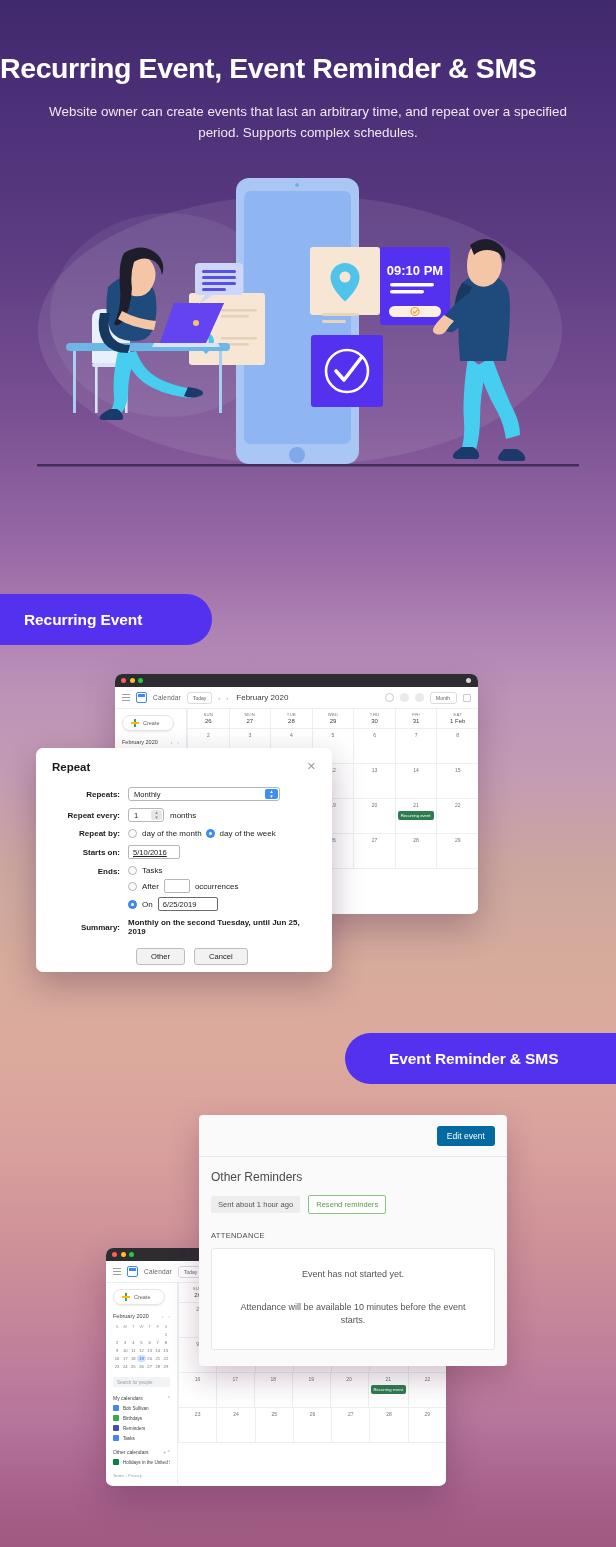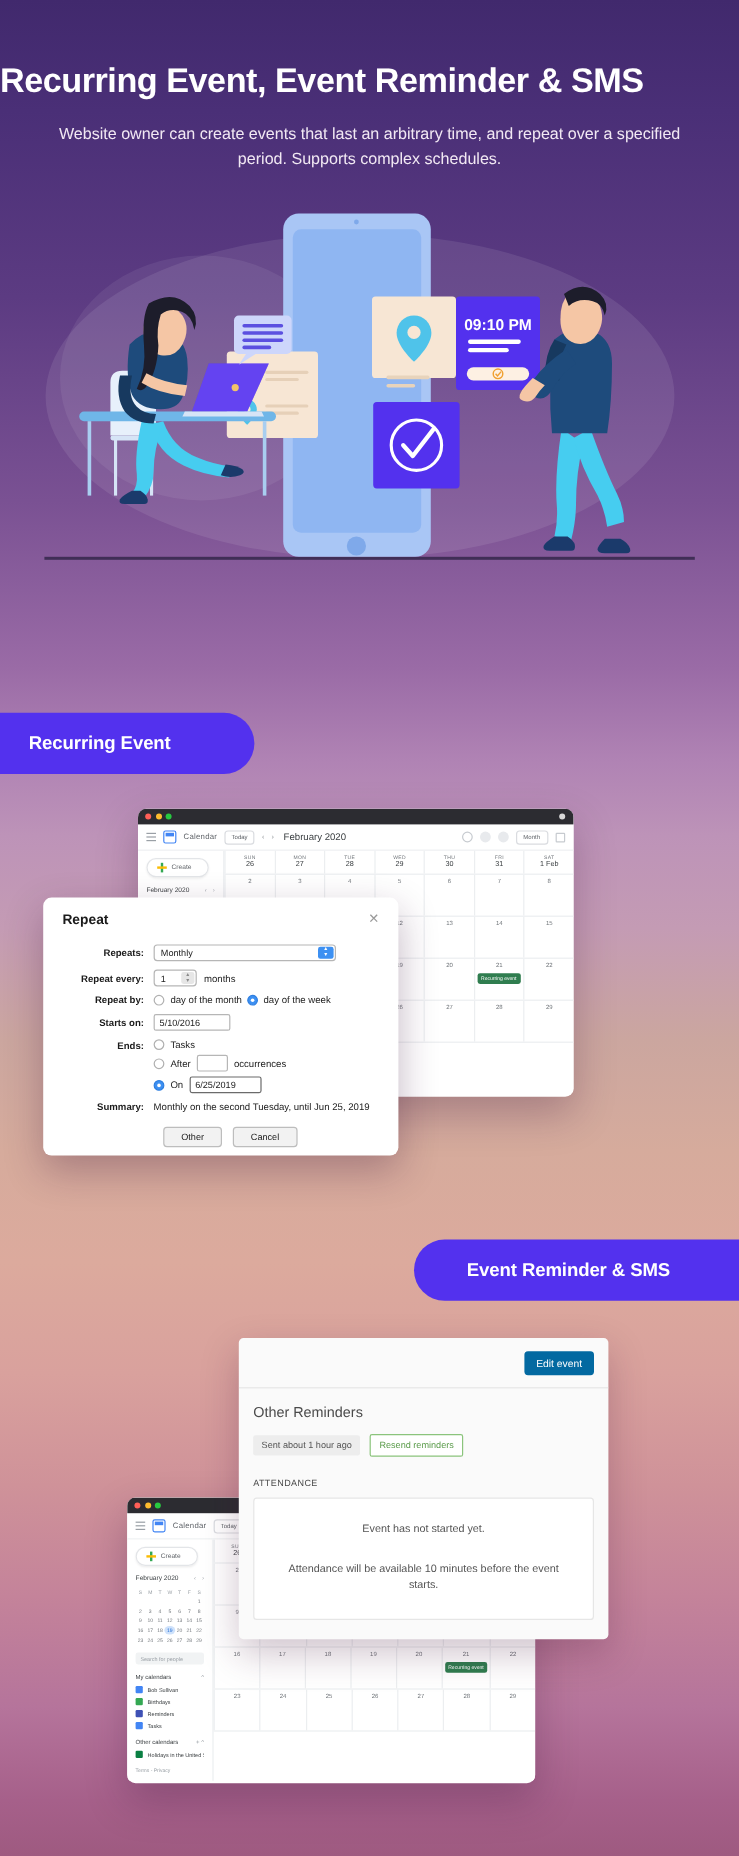--- a/index.html
+++ b/index.html
@@ -248,21 +248,21 @@
   .radio.on { background: #3d90f2; border-color: #2f7fe0; }
   .radio.on::after { content: ""; width: 3px; height: 3px; border-radius: 50%; background: #fff; }
   .rd-radio-lbl { font-size: 8px; margin-left: 5px; }
   .rd-text {
     height: 14px; border: 1px solid #b6b6b6; border-radius: 2px;
     font-size: 7.6px; display: flex; align-items: center; padding-left: 4px;
     background: #fff;
   }
   .rd-ends { display: flex; flex-direction: column; gap: 4px; }
   .rd-ends-row { display: flex; align-items: center; }
-  .rd-summary { font-weight: normal; font-size: 8px; text-align: right; }
+  .rd-summary { font-weight: bold; font-size: 8px; }
   .rd-btns { display: flex; gap: 9px; margin-top: 12px; margin-left: 84px; }
   .rd-btn {
     border: 1px solid #bdbdbd; border-radius: 3px; background: #f2f2f2;
     font-size: 7.6px; padding: 3px 14px; color: #1b1b1b;
   }
 
   
   .reminders-card {
     position: absolute;
     left: 199px; top: 1115px;
@@ -687,21 +687,21 @@
     <div class="rd-row">
       <span class="rd-lbl">Repeat by:</span>
       <span class="radio"></span>
       <span class="rd-radio-lbl">day of the month</span>
       <span class="radio on" style="margin-left:4px;"></span>
       <span class="rd-radio-lbl">day of the week</span>
     </div>
 
     <div class="rd-row">
       <span class="rd-lbl">Starts on:</span>
-      <span class="rd-text" style="width:64px;">5/10/2016</span>
+      <span class="rd-text" style="width:52px;text-decoration:underline;">5/10/2016</span>
     </div>
 
     <div class="rd-row" style="align-items:flex-start;">
       <span class="rd-lbl" style="padding-top:1px;">Ends:</span>
       <span class="rd-ends">
         <span class="rd-ends-row">
           <span class="radio"></span>
           <span class="rd-radio-lbl">Tasks</span>
         </span>
         <span class="rd-ends-row">

